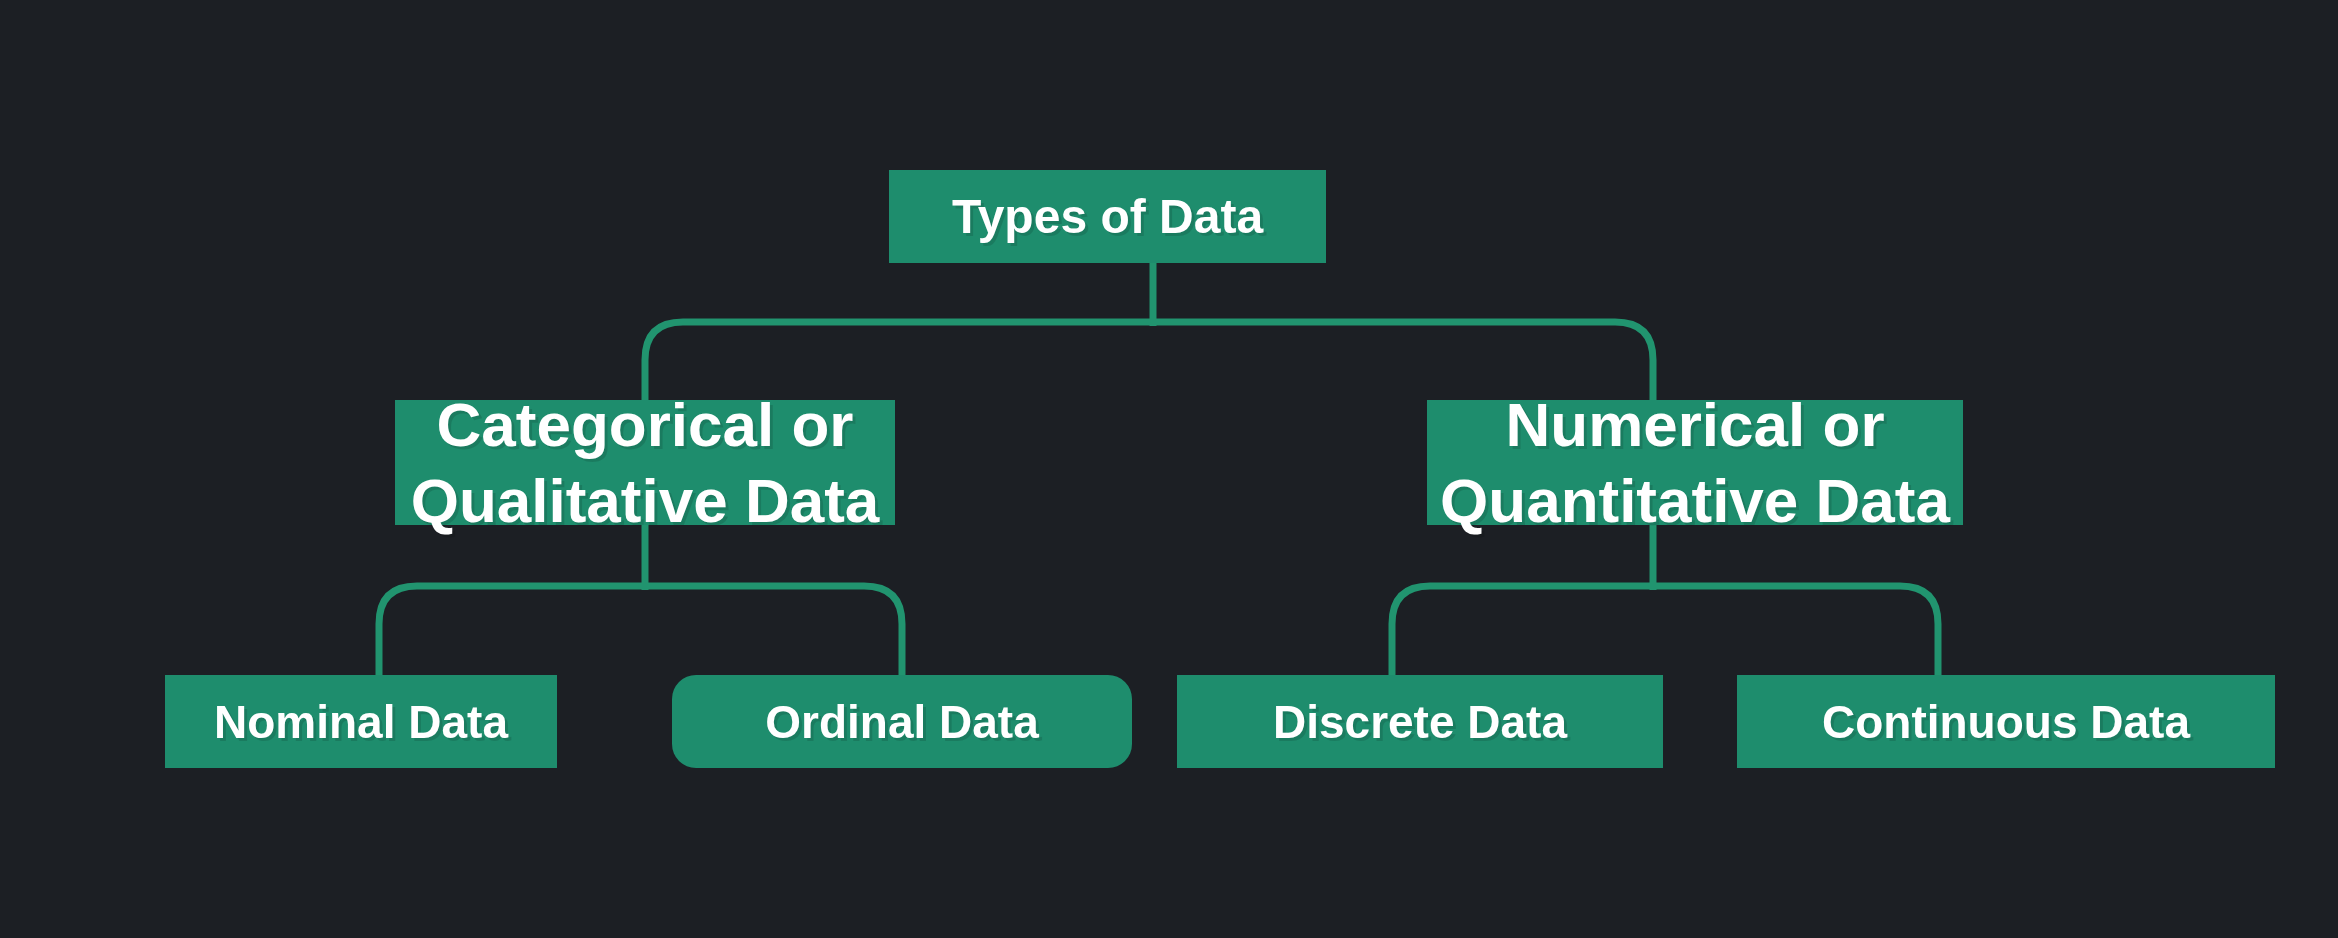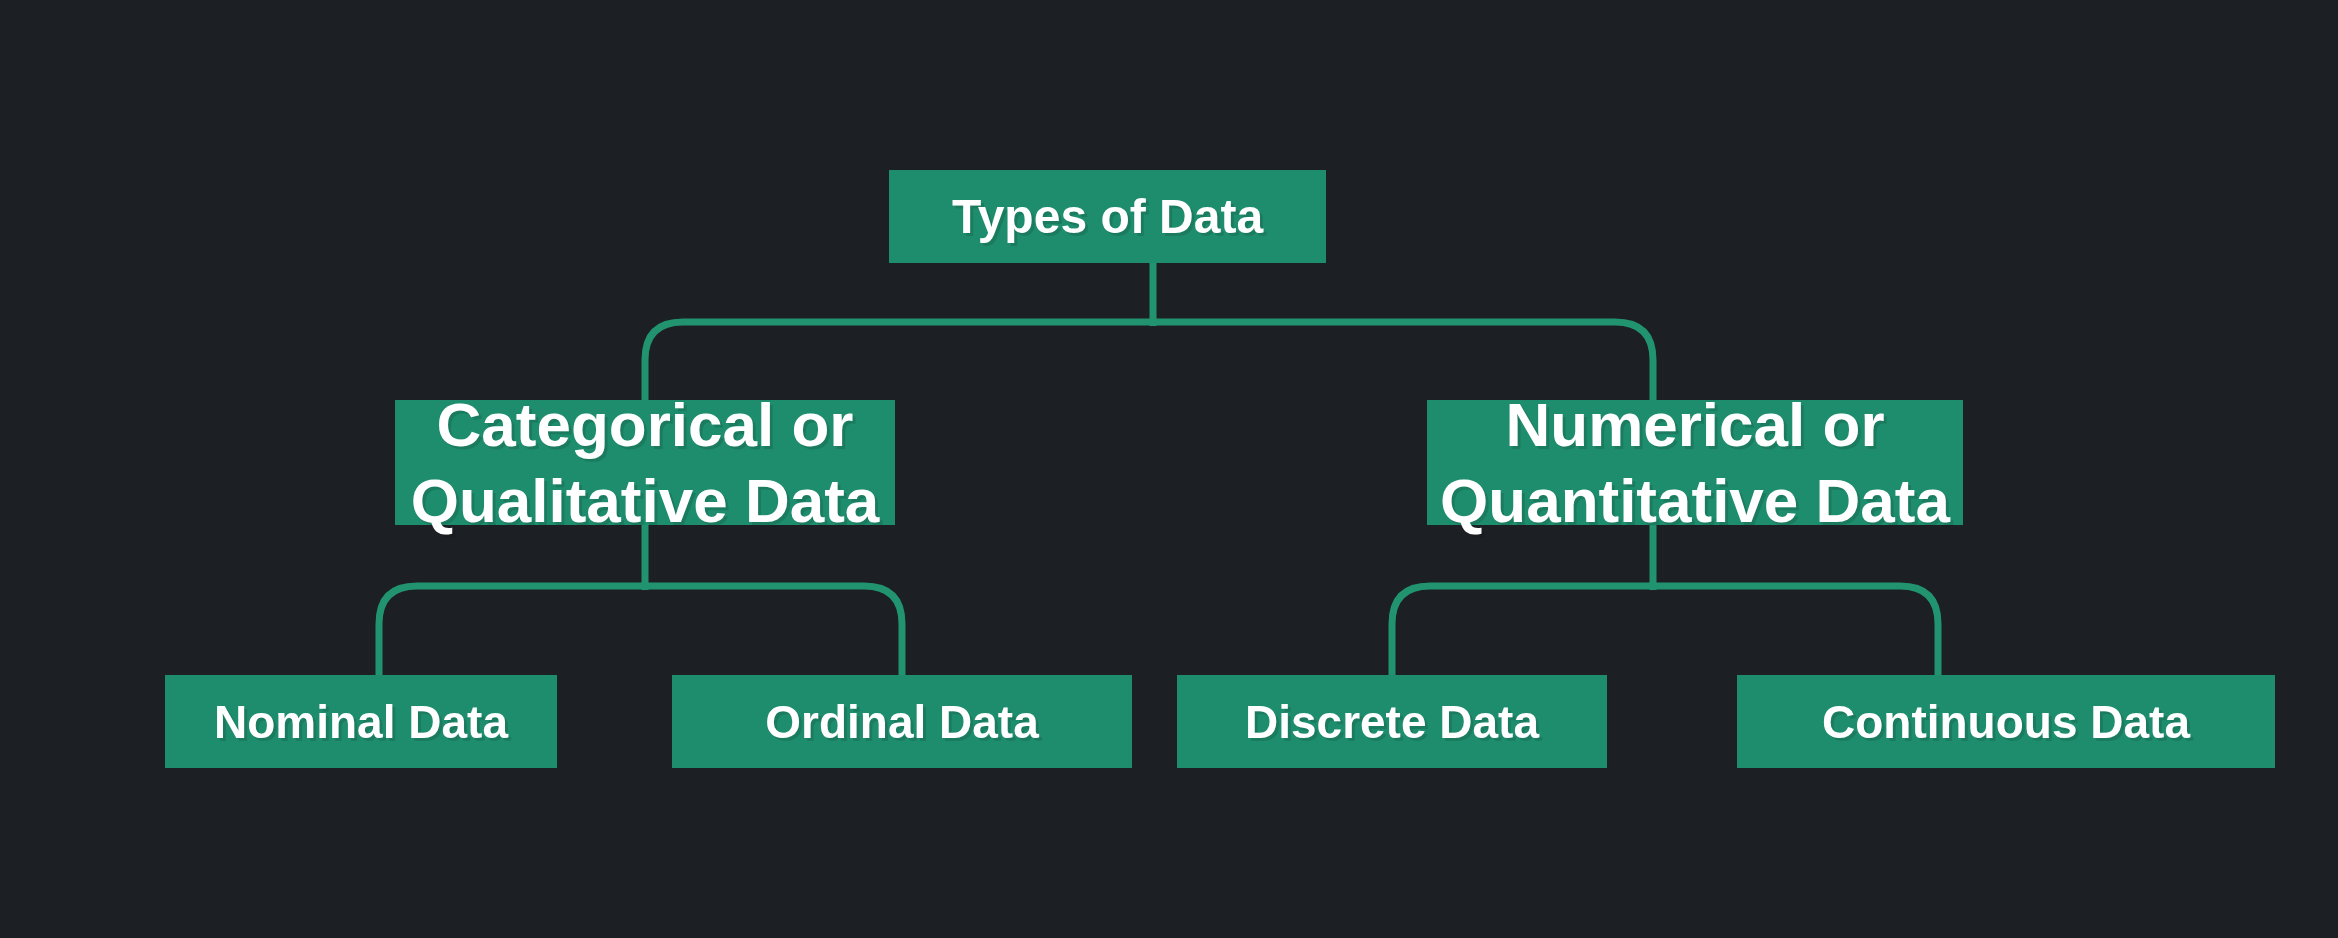--- a/index.html
+++ b/index.html
@@ -39,22 +39,22 @@
     white-space:pre-line;
     text-shadow:3px 3px 0 rgba(0,0,0,0.12);
     box-sizing:border-box;
   }
   .root{left:889px;top:170px;width:437px;height:93px;font-size:48px;}
   .branch{top:400px;height:125px;font-size:62px;line-height:1.22;}
   .cat{left:395px;width:500px;}
   .num{left:1405px;width:536px;margin-left:22px;}
   .leaf{top:675px;height:93px;font-size:46px;}
   .nominal{left:165px;width:392px;}
-  .ordinal{left:672px;width:460px;}
-  .discrete{left:1177px;width:430px;}
+  .ordinal{left:672px;width:460px;border-radius:24px;}
+  .discrete{left:1177px;width:486px;}
   .continuous{left:1737px;width:538px;}
 </style>
 </head>
 <body>
 
 <div class="canvas">
 
   <svg class="connectors" viewBox="0 0 2338 938" aria-hidden="true">
     <path d="M1153,263 L1153,326 M645,401 L645,360 Q645,322 683,322 L1615,322 Q1653,322 1653,360 L1653,401"></path>
     <path d="M645,524 L645,590 M379,676 L379,624 Q379,586 417,586 L864,586 Q902,586 902,624 L902,676"></path>

